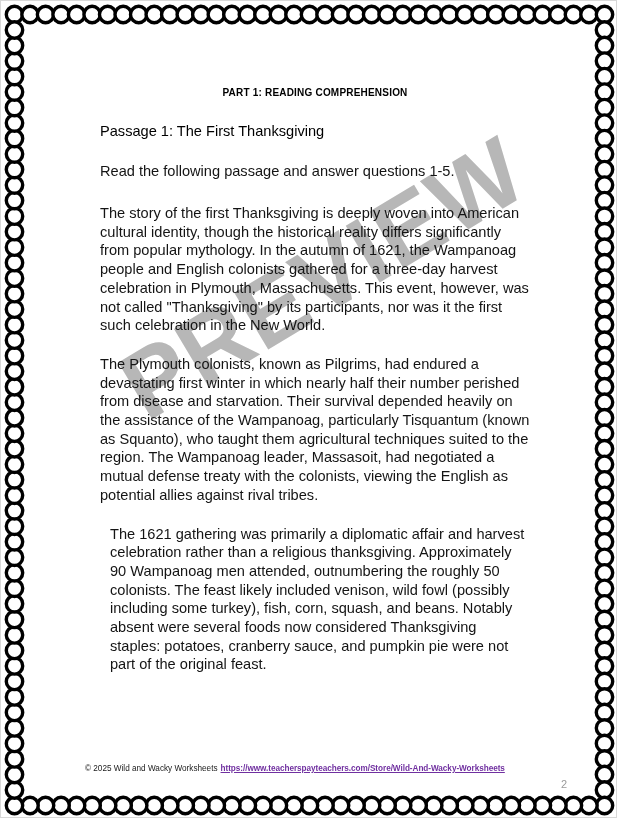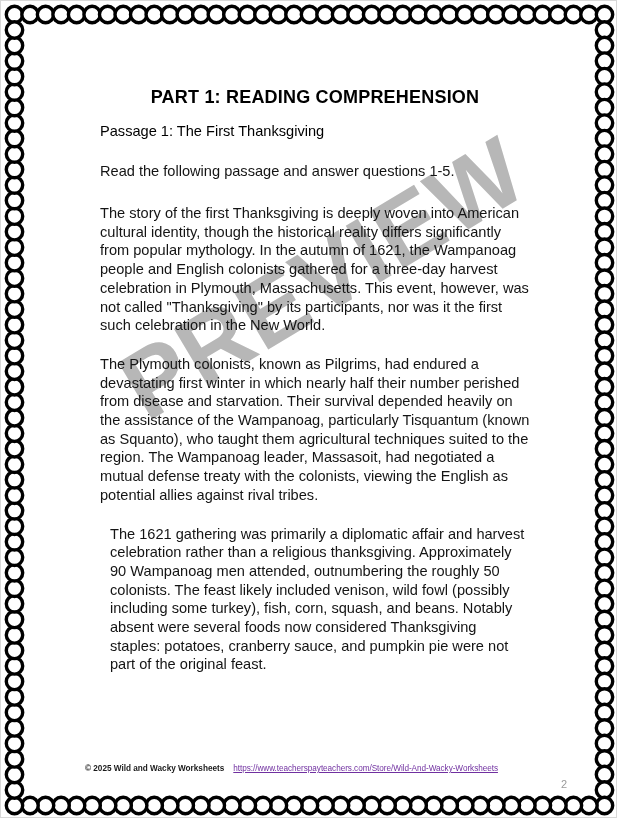--- a/index.html
+++ b/index.html
@@ -61,21 +61,21 @@
     position: absolute;
     left: 99px;
     top: 0;
     width: 430px;
     z-index: 3;
   }
 
   .part-title {
     margin: 0;
     padding: 0;
-    font-size: 18px;
+    font-size: 10px;
     font-weight: 700;
     color: #000000;
     text-align: center;
     letter-spacing: 0.2px;
     position: absolute;
     top: 86px;
     left: 0;
     width: 430px;
     line-height: 1.2;
   }
@@ -127,28 +127,28 @@
     left: 48px;
     top: 763px;
     width: 520px;
     z-index: 4;
     font-size: 8.2px;
     line-height: 1.2;
     white-space: nowrap;
   }
   .footer-copyright {
     color: #1a1a1a;
-    font-weight: 700;
+    font-weight: 400;
     padding-left: 36px;
   }
   .footer-url {
     color: #7030a0;
-    font-weight: 400;
+    font-weight: 700;
     text-decoration: underline;
-    margin-left: 9px;
+    margin-left: 3px;
     letter-spacing: -0.05px;
   }
 
   .page-number {
     position: absolute;
     left: 560px;
     top: 777px;
     z-index: 4;
     font-size: 11px;
     color: #9a9a9a;

